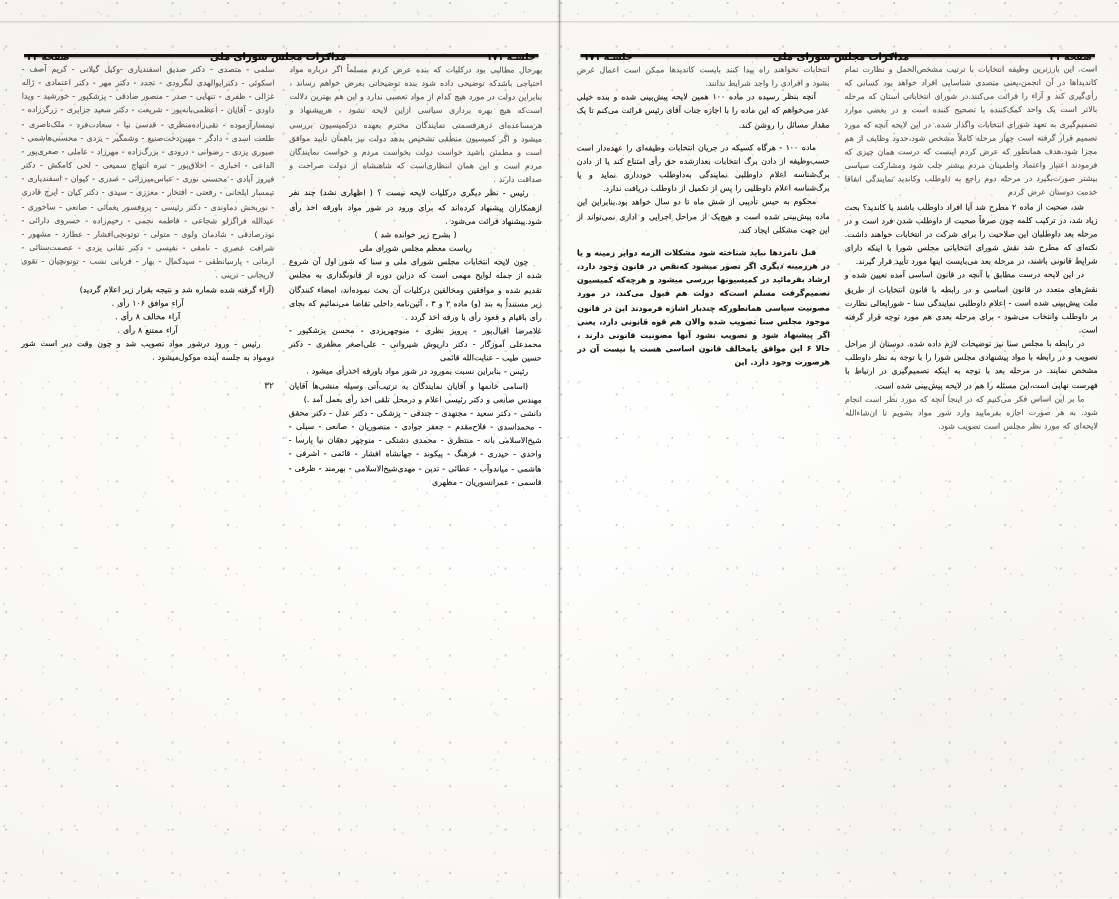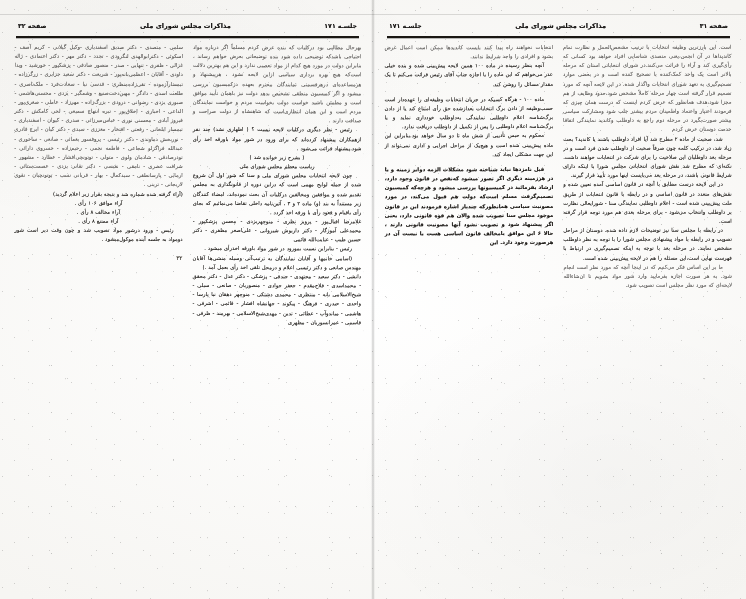--- a/index.html
+++ b/index.html
@@ -51,21 +51,21 @@
     background:rgba(0,0,0,.13);pointer-events:none;
   }
 
   
   .runhead{
     display:flex;align-items:baseline;justify-content:space-between;
     font-size:6.4px;font-weight:bold;color:#15130f;
     letter-spacing:.2px;padding:0 4px 2px 4px;
     height:12px;
   }
-  .runhead .rh-center{flex:1;text-align:center;font-size:6.6px;}
+  .runhead .rh-center{flex:1;text-align:center;font-size:6.6px;margin-top:12px;}
   .runhead .rh-side{white-space:nowrap;font-size:6.2px;}
   .rule{
     height:2px;background:#1a1713;margin:0 2px 5px 2px;
     box-shadow:0 1px 0 rgba(0,0,0,.25);
   }
 
   
   .cols{display:flex;flex-direction:row;gap:10px;height:546px;}
   .col{
     width:169px;box-sizing:border-box;position:relative;

